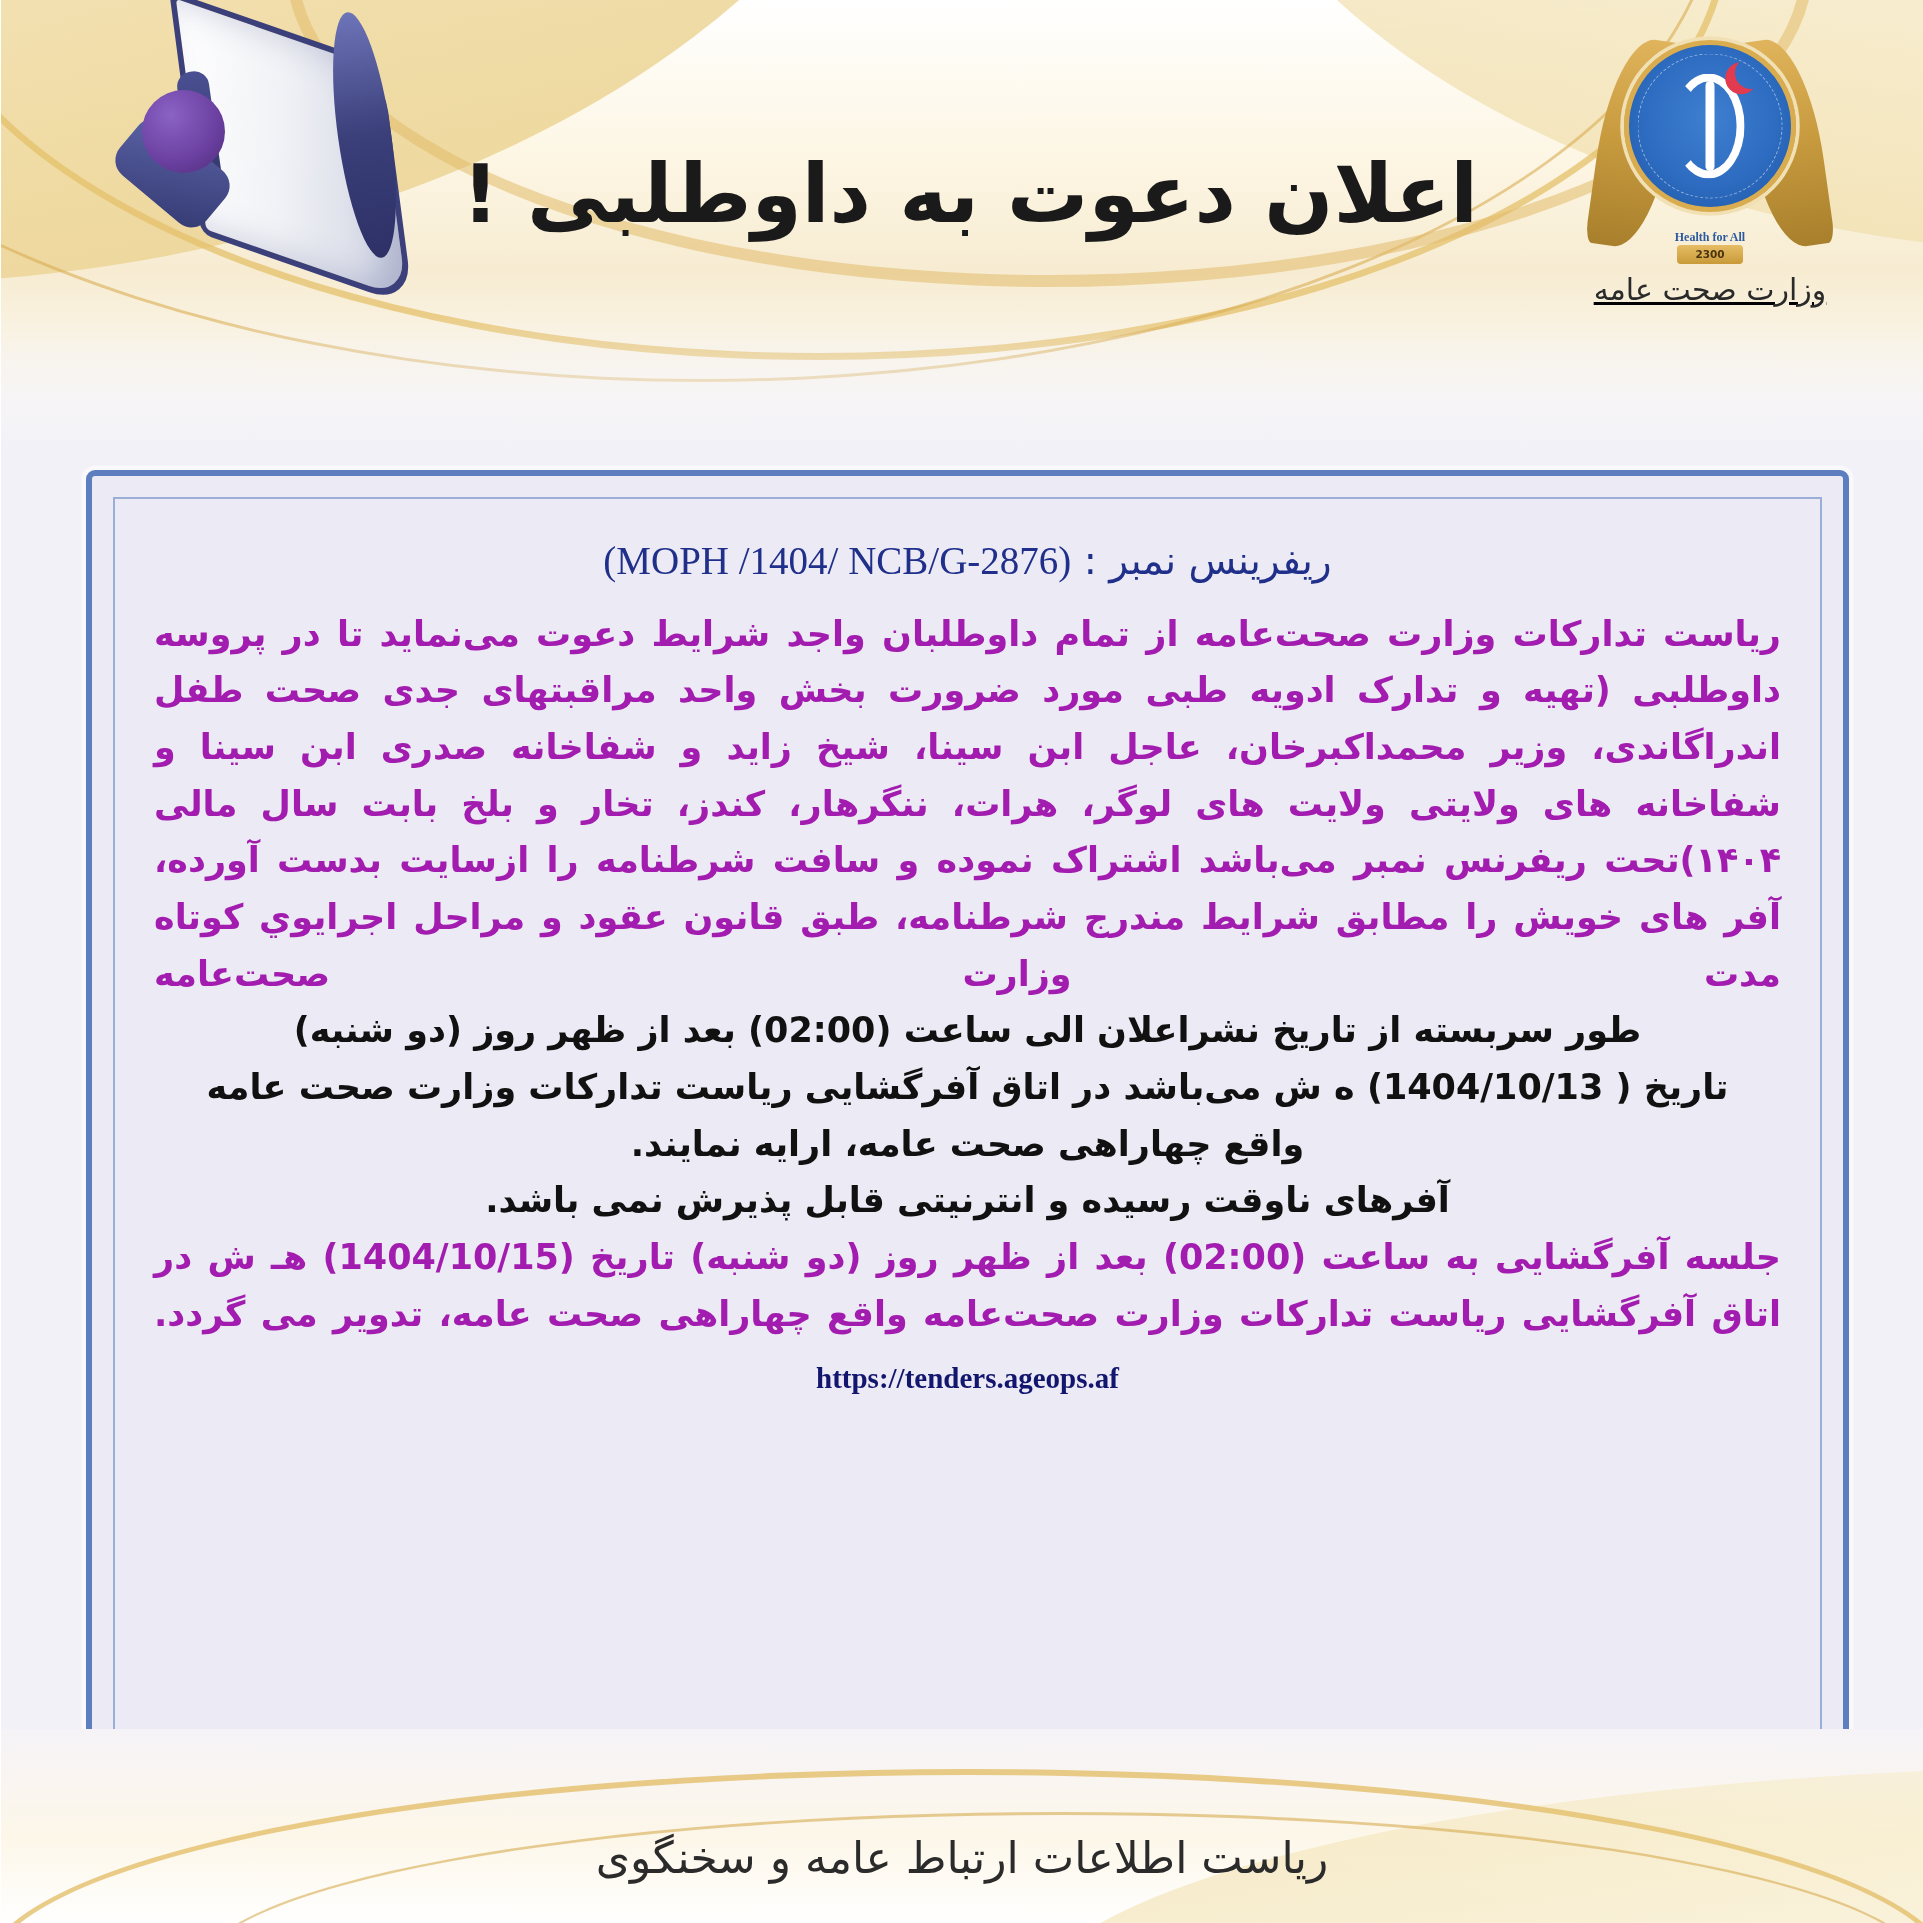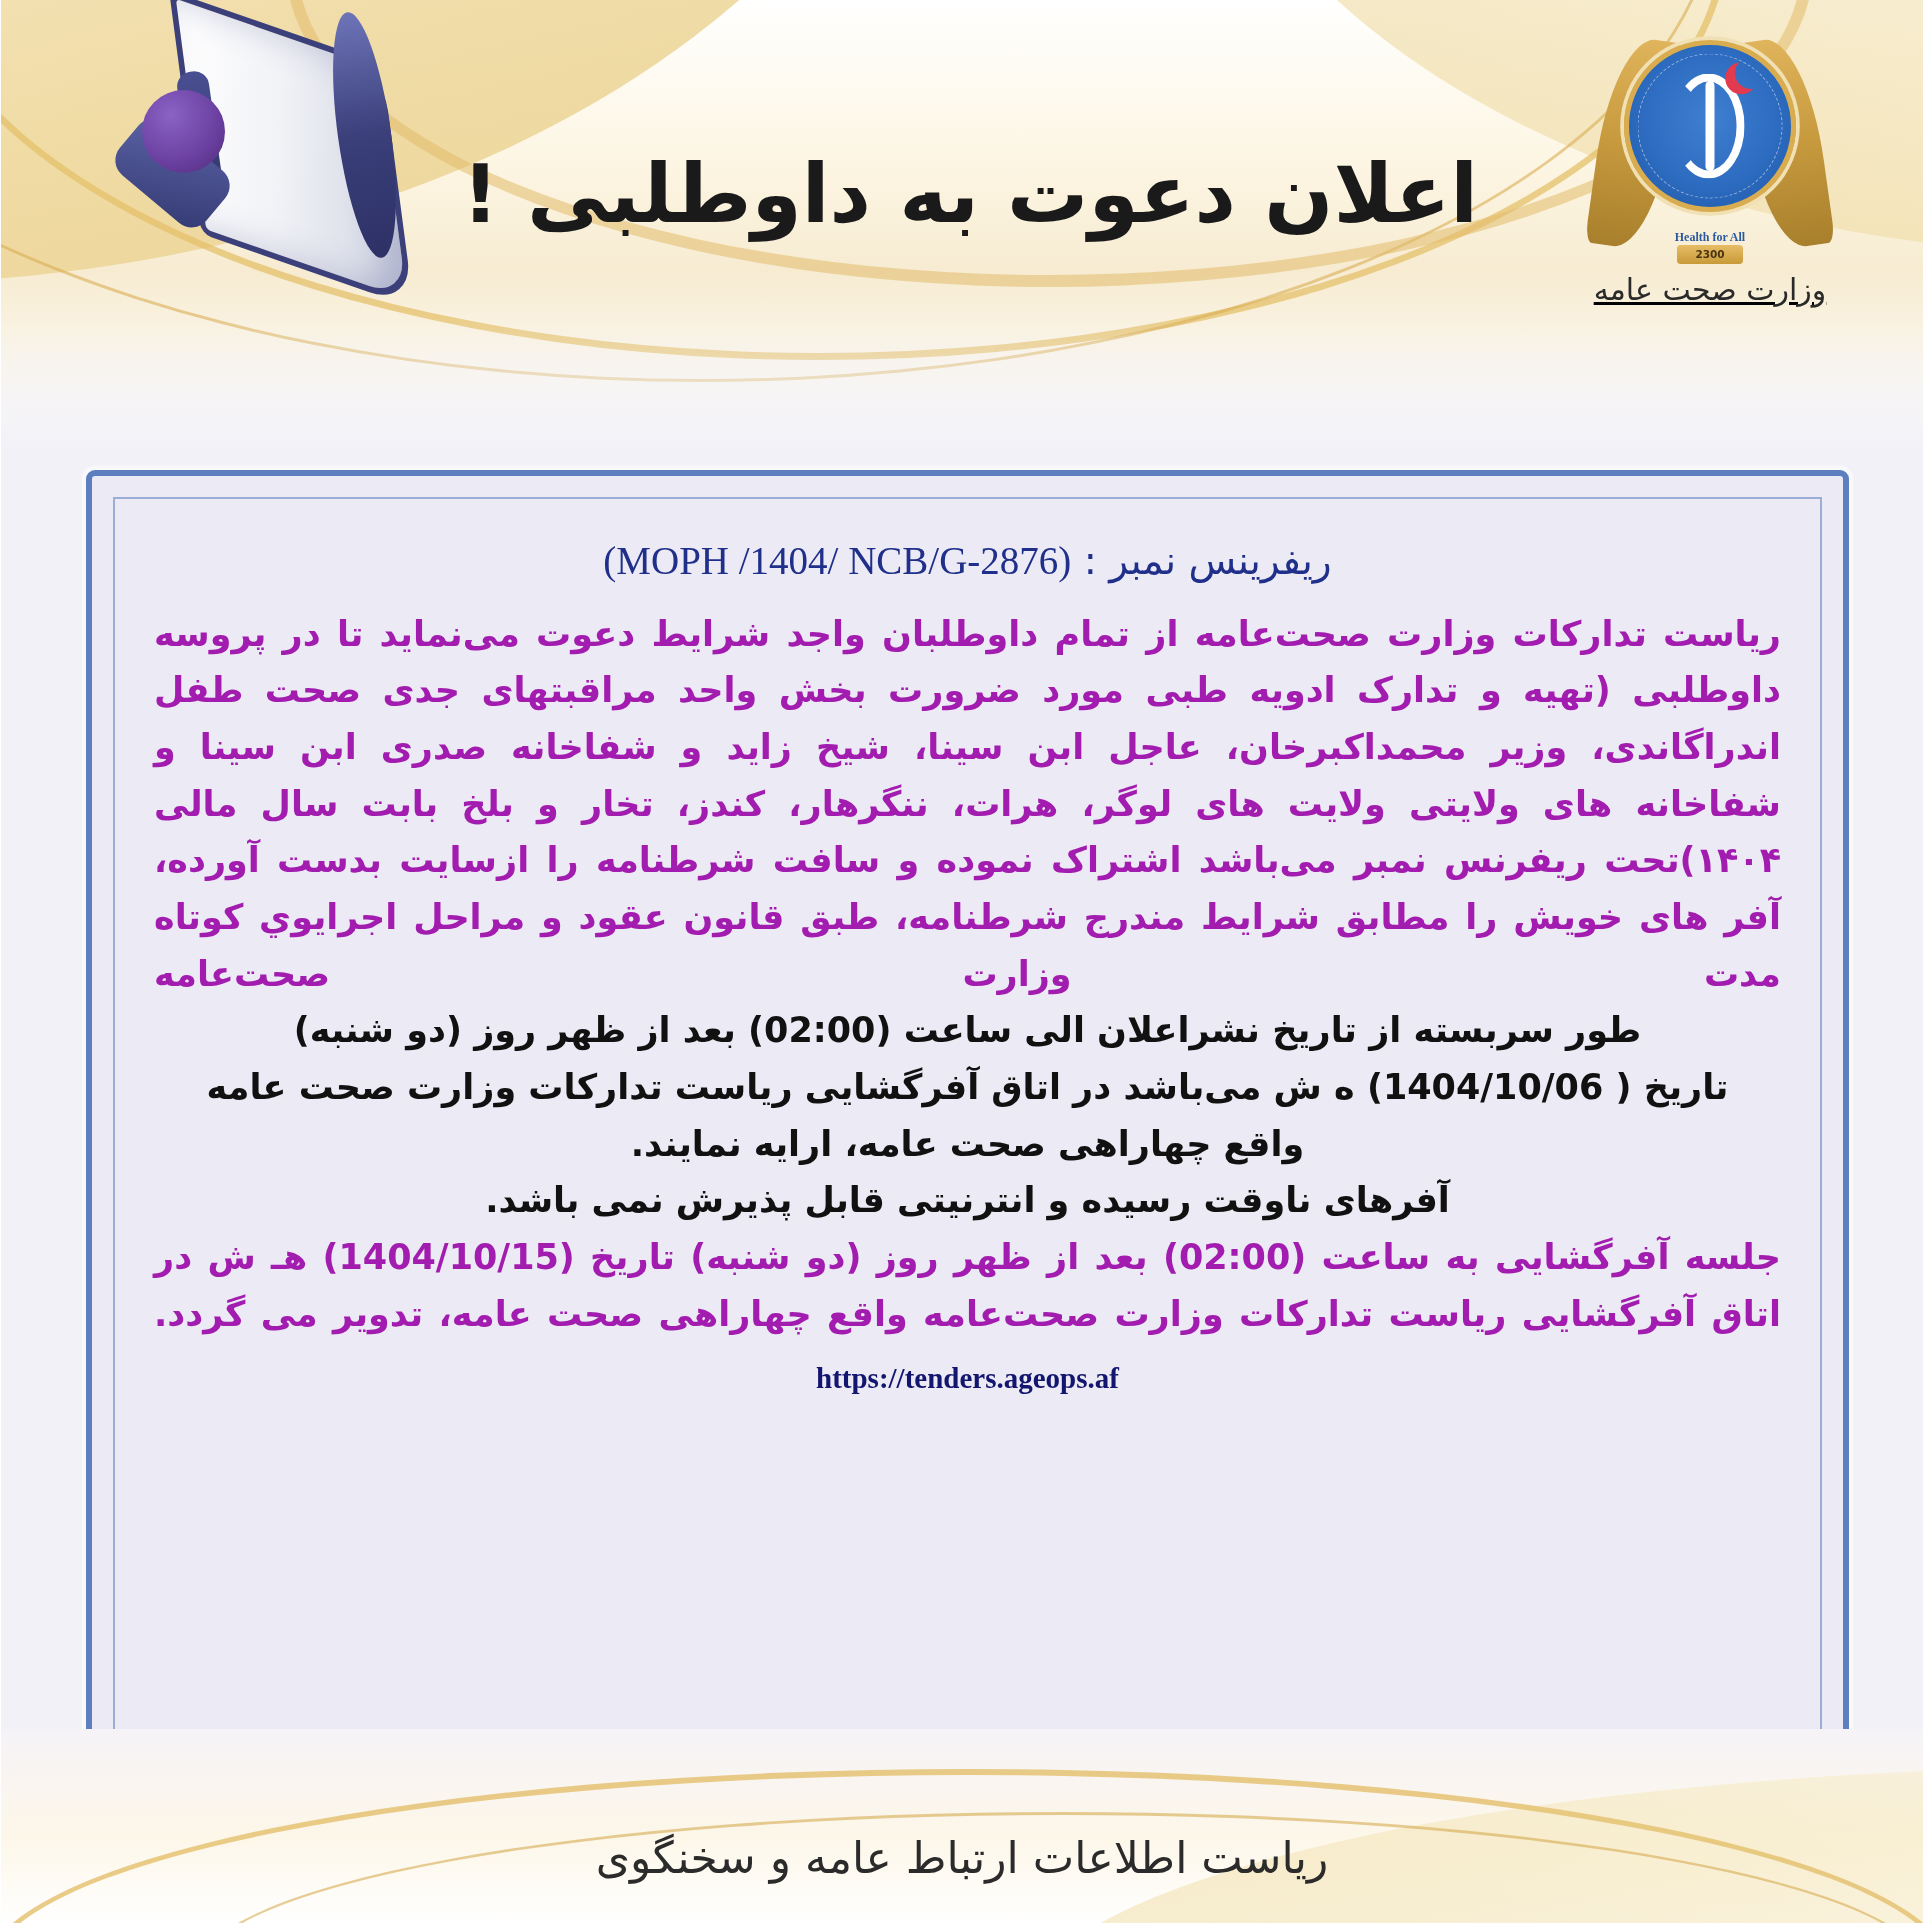--- a/index.html
+++ b/index.html
@@ -389,21 +389,21 @@
     <div class="card-inner">
 
       <div class="ref-line">
         <span>ریفرینس نمبر  :</span>
         <span class="ref-code">(MOPH /1404/ NCB/G-2876)</span>
       </div>
 
       <div class="body-text">ریاست تدارکات وزارت صحت‌عامه از تمام داوطلبان واجد شرایط دعوت می‌نماید تا در پروسه داوطلبی (تهیه و تدارک ادویه طبی مورد ضرورت بخش واحد مراقبتهای جدی صحت طفل اندراگاندی، وزیر محمداکبرخان، عاجل ابن سینا، شیخ زاید و شفاخانه صدری ابن سینا و شفاخانه های ولایتی ولایت های لوگر، هرات، ننگرهار، کندز، تخار و بلخ بابت سال مالی ۱۴۰۴)تحت ریفرنس نمبر می‌باشد اشتراک نموده و سافت شرطنامه را ازسایت بدست آورده، آفر های خویش را مطابق شرایط مندرج شرطنامه، طبق قانون عقود و مراحل اجرایوي کوتاه مدت وزارت صحت‌عامه</div>
 
       <div class="body-center">طور سربسته از تاریخ نشراعلان الی ساعت (02:00) بعد از ظهر روز (دو شنبه)</div>
-      <div class="body-center">تاریخ ( 1404/10/06) ه ش می‌باشد در اتاق آفرگشایی ریاست تدارکات وزارت صحت عامه</div>
+      <div class="body-center">تاریخ ( 1404/10/13) ه ش می‌باشد در اتاق آفرگشایی ریاست تدارکات وزارت صحت عامه</div>
       <div class="body-center">واقع چهاراهی صحت عامه، ارایه نمایند.</div>
 
       <div class="body-center">آفرهای ناوقت رسیده و انترنیتی قابل پذیرش نمی باشد.</div>
 
       <div class="body-text">جلسه آفرگشایی به ساعت (02:00) بعد از ظهر روز (دو شنبه) تاریخ (1404/10/15) هـ ش در اتاق آفرگشایی ریاست تدارکات وزارت صحت‌عامه واقع چهاراهی صحت عامه، تدویر می گردد.</div>
 
       <div class="url-line">https://tenders.ageops.af</div>
 
     </div>
   </div>

